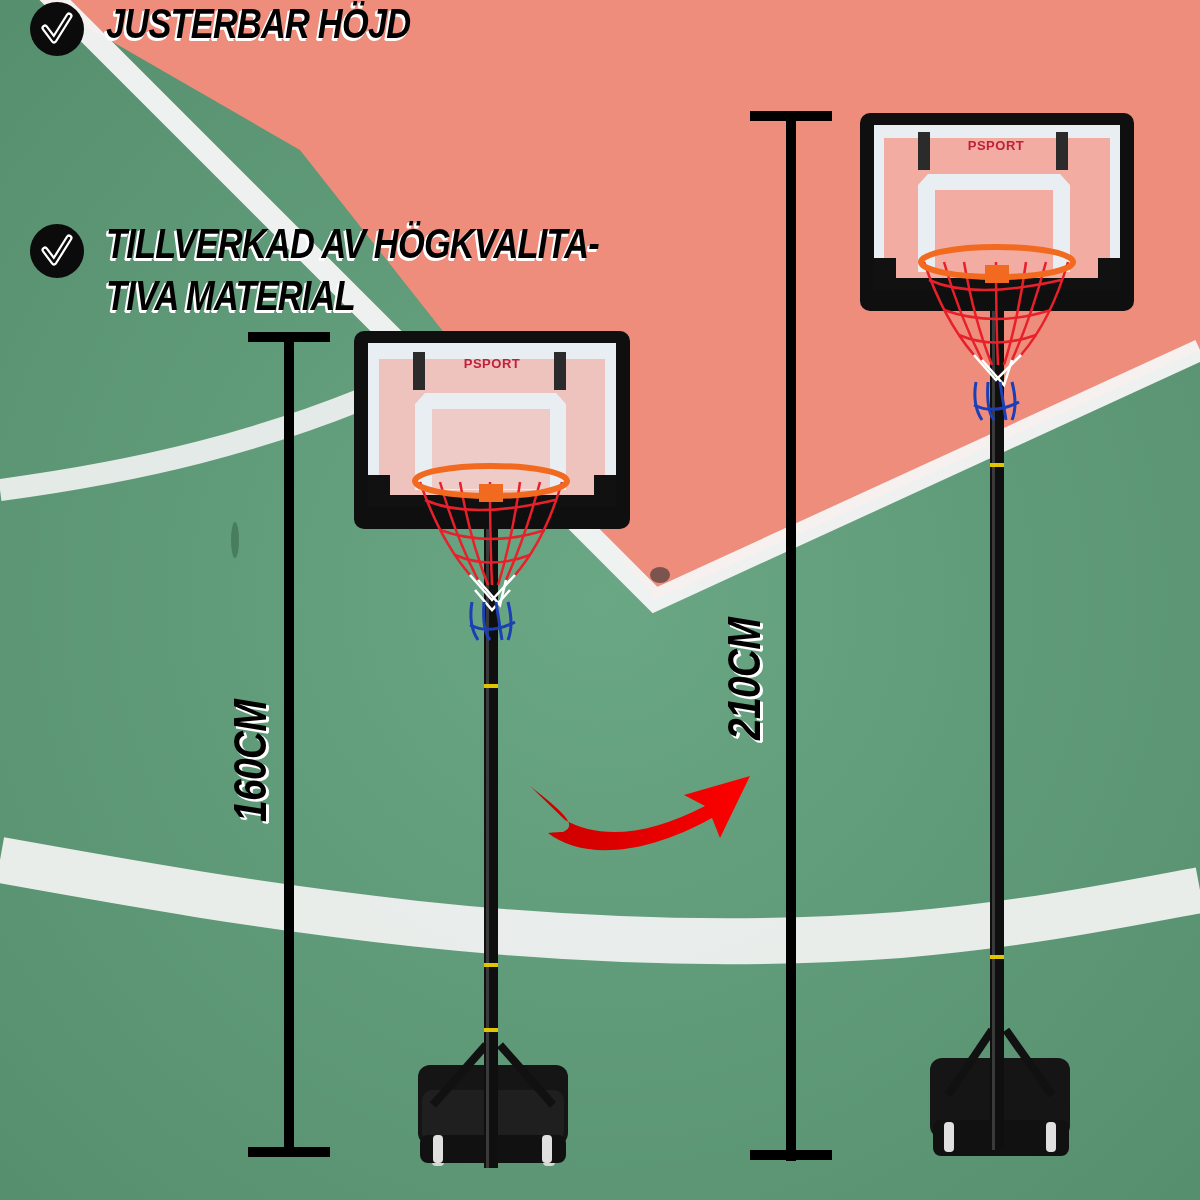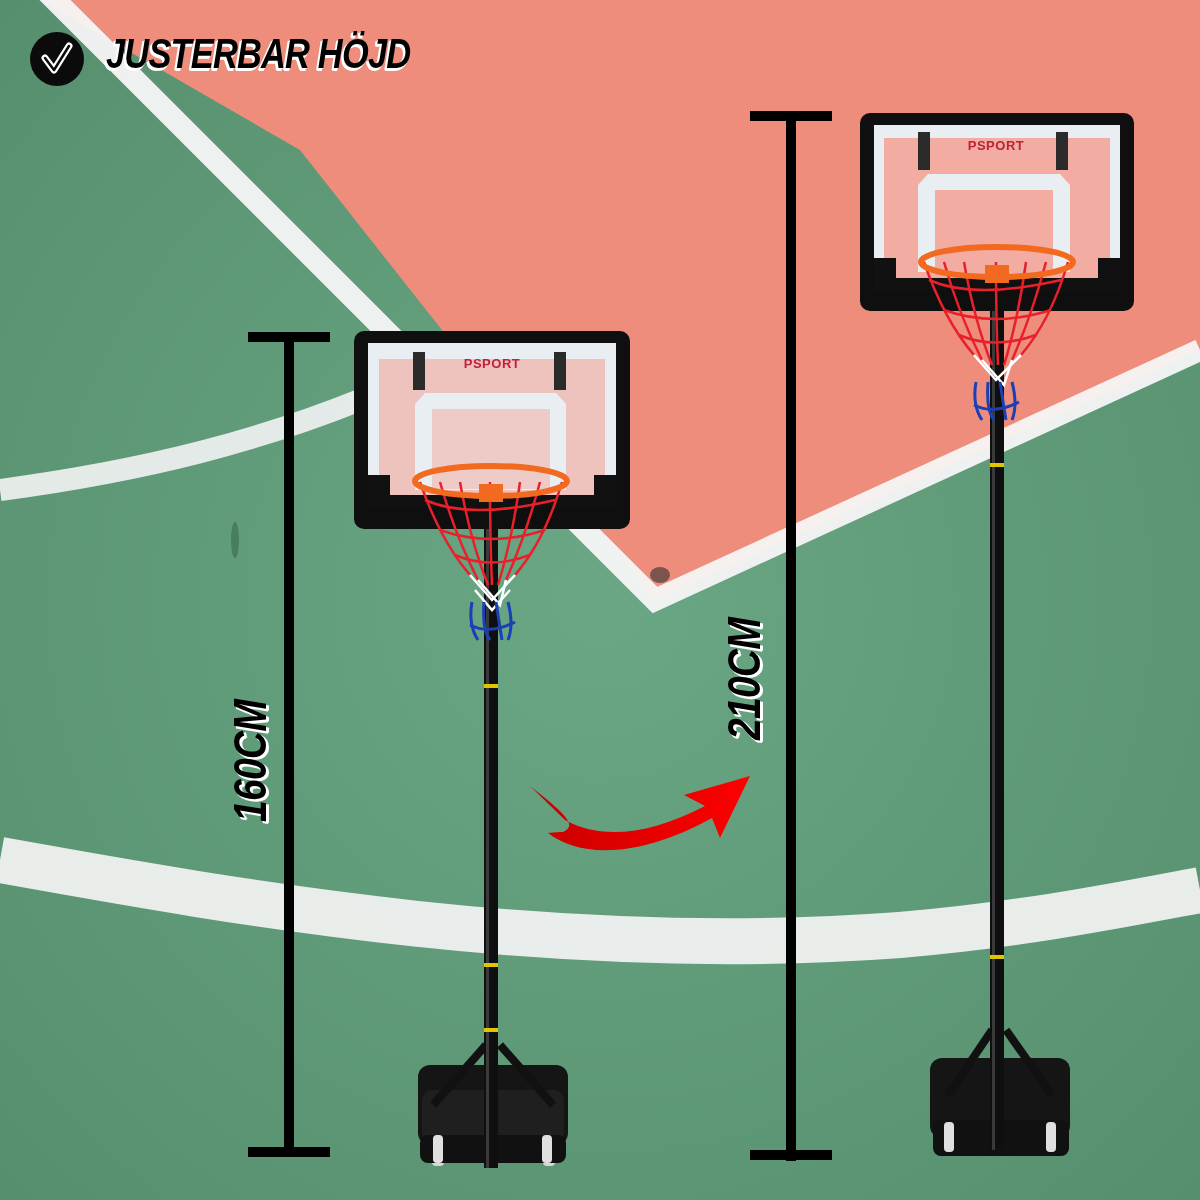--- a/index.html
+++ b/index.html
@@ -178,25 +178,35 @@
       </linearGradient>
     </defs>
     <path d="M530,786 C560,810 580,825 563,832 C560,832 555,832 548,833
              C580,858 640,858 712,818 L720,838 L750,776 L684,795 L705,806
              C650,835 600,840 565,820 Z" fill="url(#arrowg)"></path>
   </svg>
 
   <div class="dim-label" style="left:178px; top:734px; transform:rotate(-90deg) scaleX(0.85);">160CM</div>
   <div class="dim-label" style="left:672px; top:652px; transform:rotate(-90deg) scaleX(0.85);">210CM</div>
 
-  <div class="feature" style="top:32px;">
+  <div class="feature" style="top:2px;">
     <span class="check">
       <svg width="54" height="54" viewBox="0 0 54 54">
           <path d="M15,26 L24,38 L39,14" fill="none" stroke="#fff" stroke-width="7" stroke-linecap="round" stroke-linejoin="round"></path>
           <path d="M15,26 L24,38 L39,14" fill="none" stroke="#0b0b0b" stroke-width="2.5" stroke-linecap="round" stroke-linejoin="round"></path>
         </svg>
     </span>
     <span class="ftext">JUSTERBAR HÖJD</span>
   </div>
 
 
+  <div class="feature" style="top:218px;">
+    <span class="check" style="margin-top:6px;">
+      <svg width="54" height="54" viewBox="0 0 54 54">
+          <path d="M15,26 L24,38 L39,14" fill="none" stroke="#fff" stroke-width="7" stroke-linecap="round" stroke-linejoin="round"></path>
+          <path d="M15,26 L24,38 L39,14" fill="none" stroke="#0b0b0b" stroke-width="2.5" stroke-linecap="round" stroke-linejoin="round"></path>
+        </svg>
+    </span>
+    <span class="ftext" style="line-height:52px;">TILLVERKAD AV HÖGKVALITA-
+TIVA MATERIAL</span>
+  </div>
 
 </div>
 
 </body></html>

